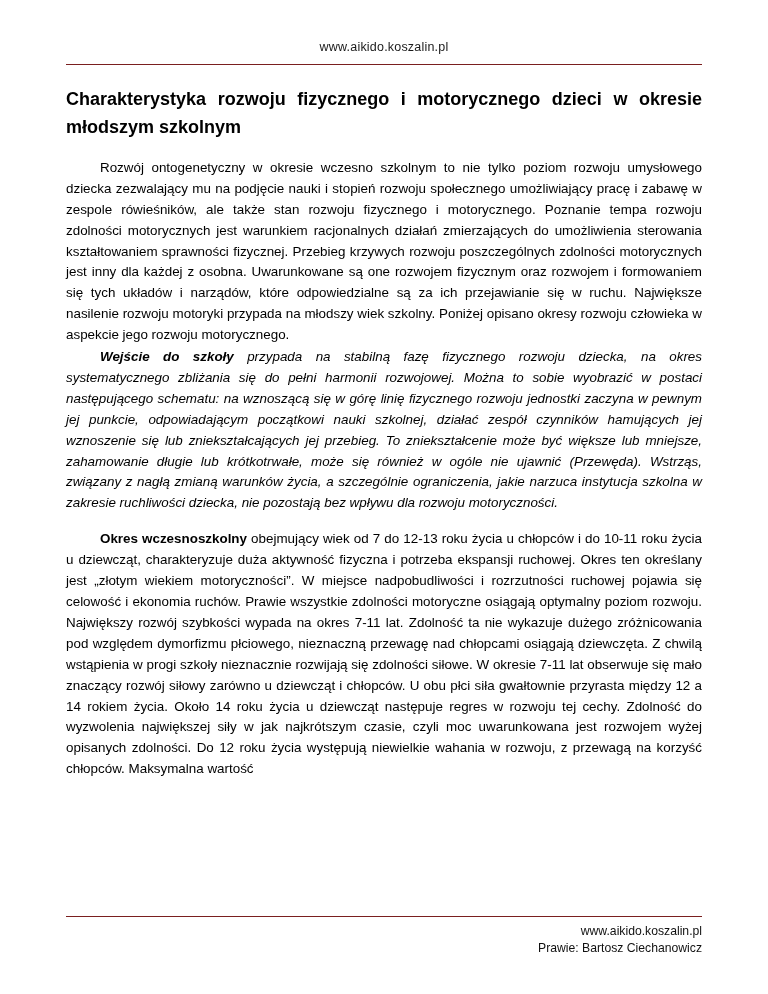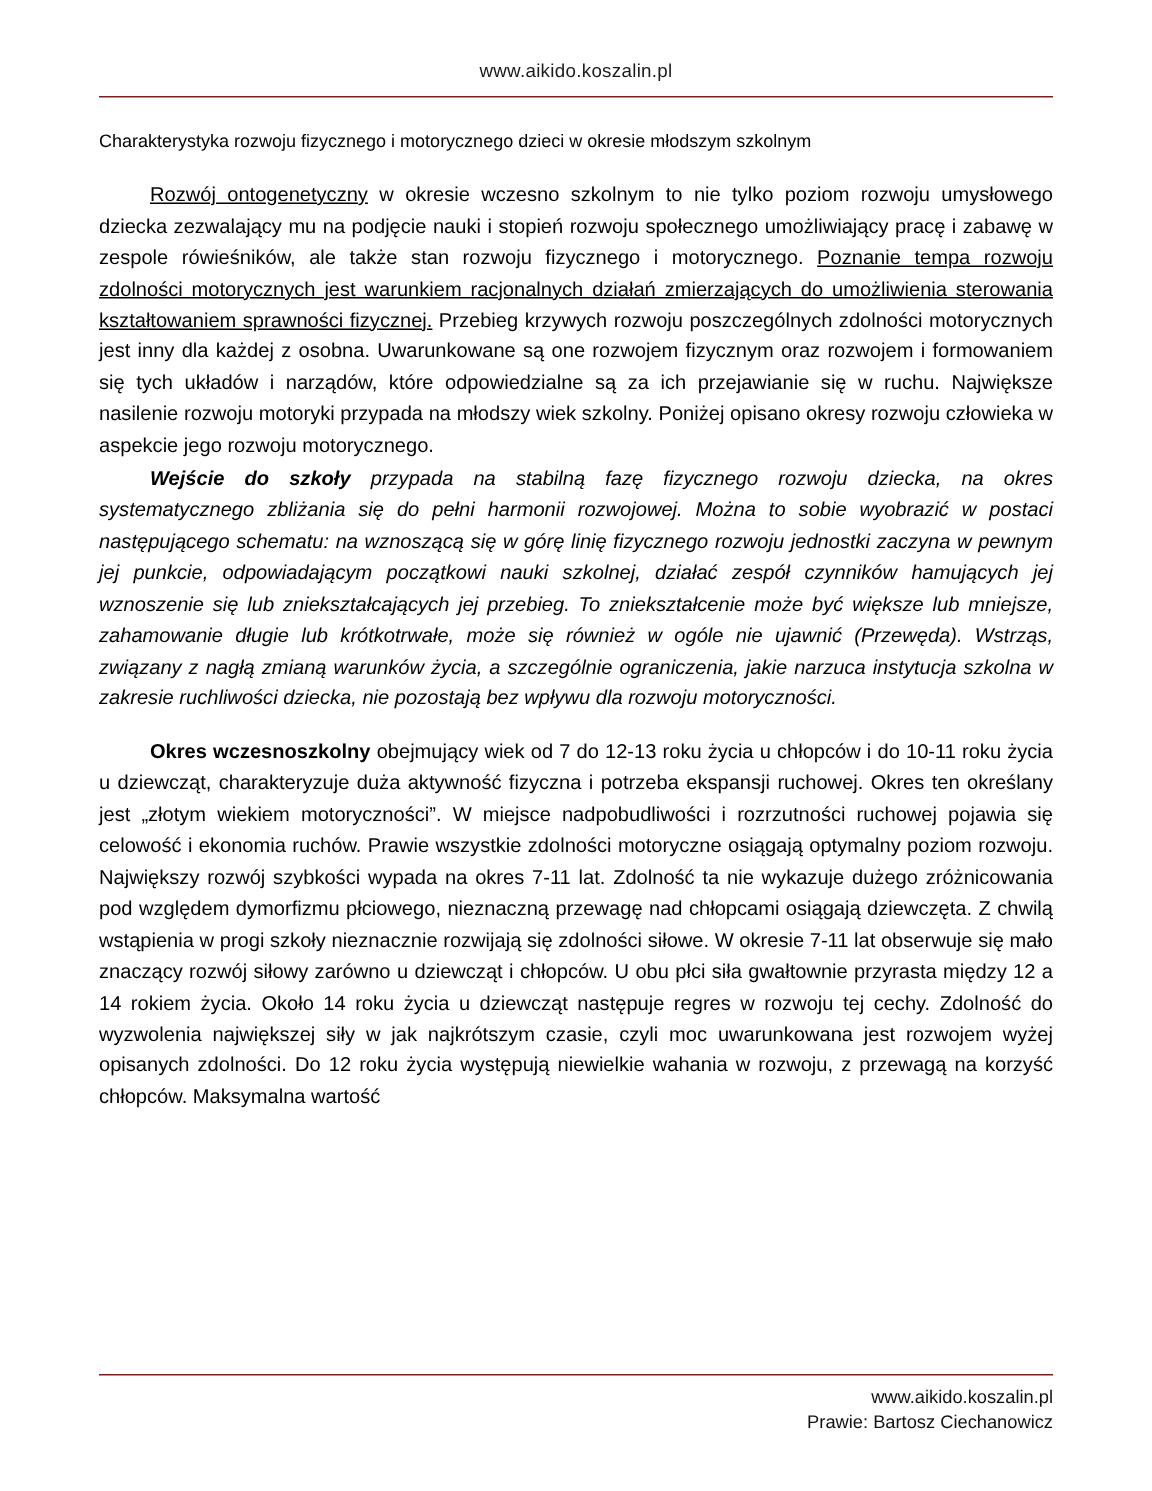--- a/index.html
+++ b/index.html
@@ -47,39 +47,38 @@
   }
   .content {
     margin: 0 66px;
     padding-top: 20px;
     font-size: 13.4px;
     line-height: 1.56;
     text-align: justify;
     color: #000000;
   }
   .subtitle {
-    font-weight: normal;
-    font-size: 12px;
+    font-weight: bold;
+    font-size: 18px;
     line-height: 1.58;
     text-align: justify;
     margin: 0 0 16px 0;
   }
   p.body-para {
     margin: 0 0 0 0;
     text-indent: 34px;
   }
   p.body-para + p.body-para {
     margin-top: 1px;
     font-style: italic;
   }
   .gap {
     height: 15px;
   }
   .u {
-    text-decoration: underline;
   }
   .b {
     font-weight: bold;
   }
   .footer {
     position: absolute;
     left: 0;
     right: 0;
     bottom: 36px;
   }

